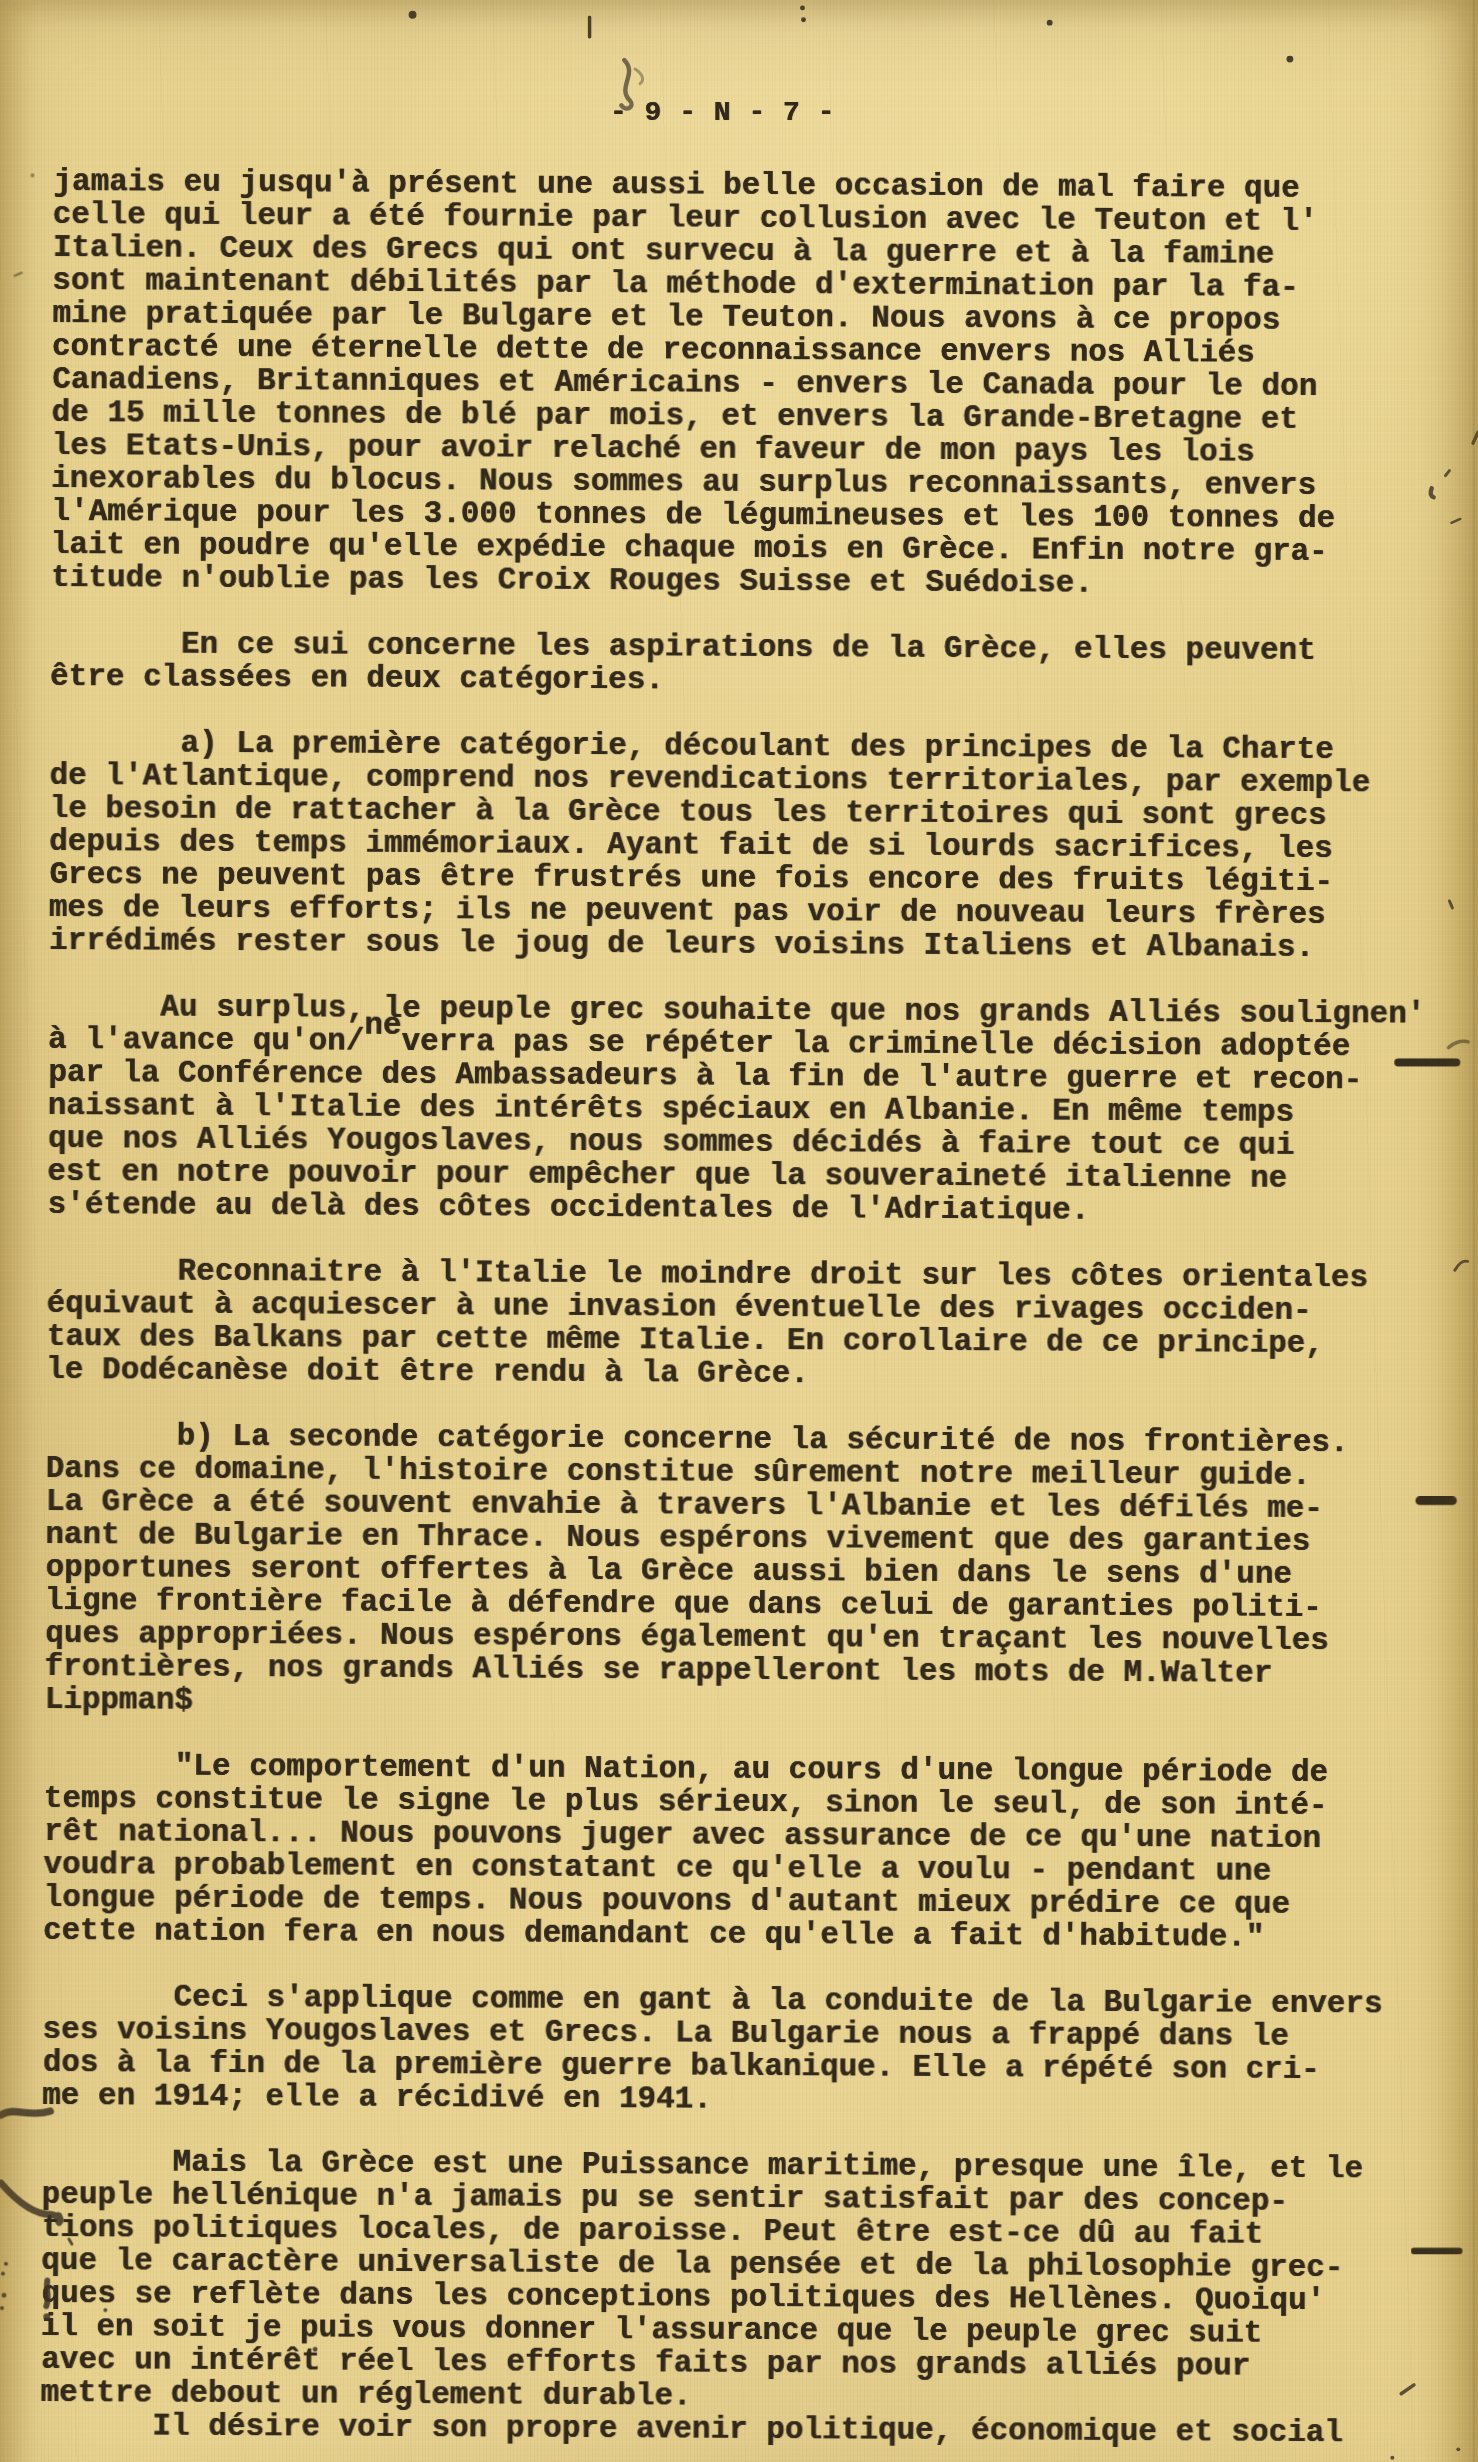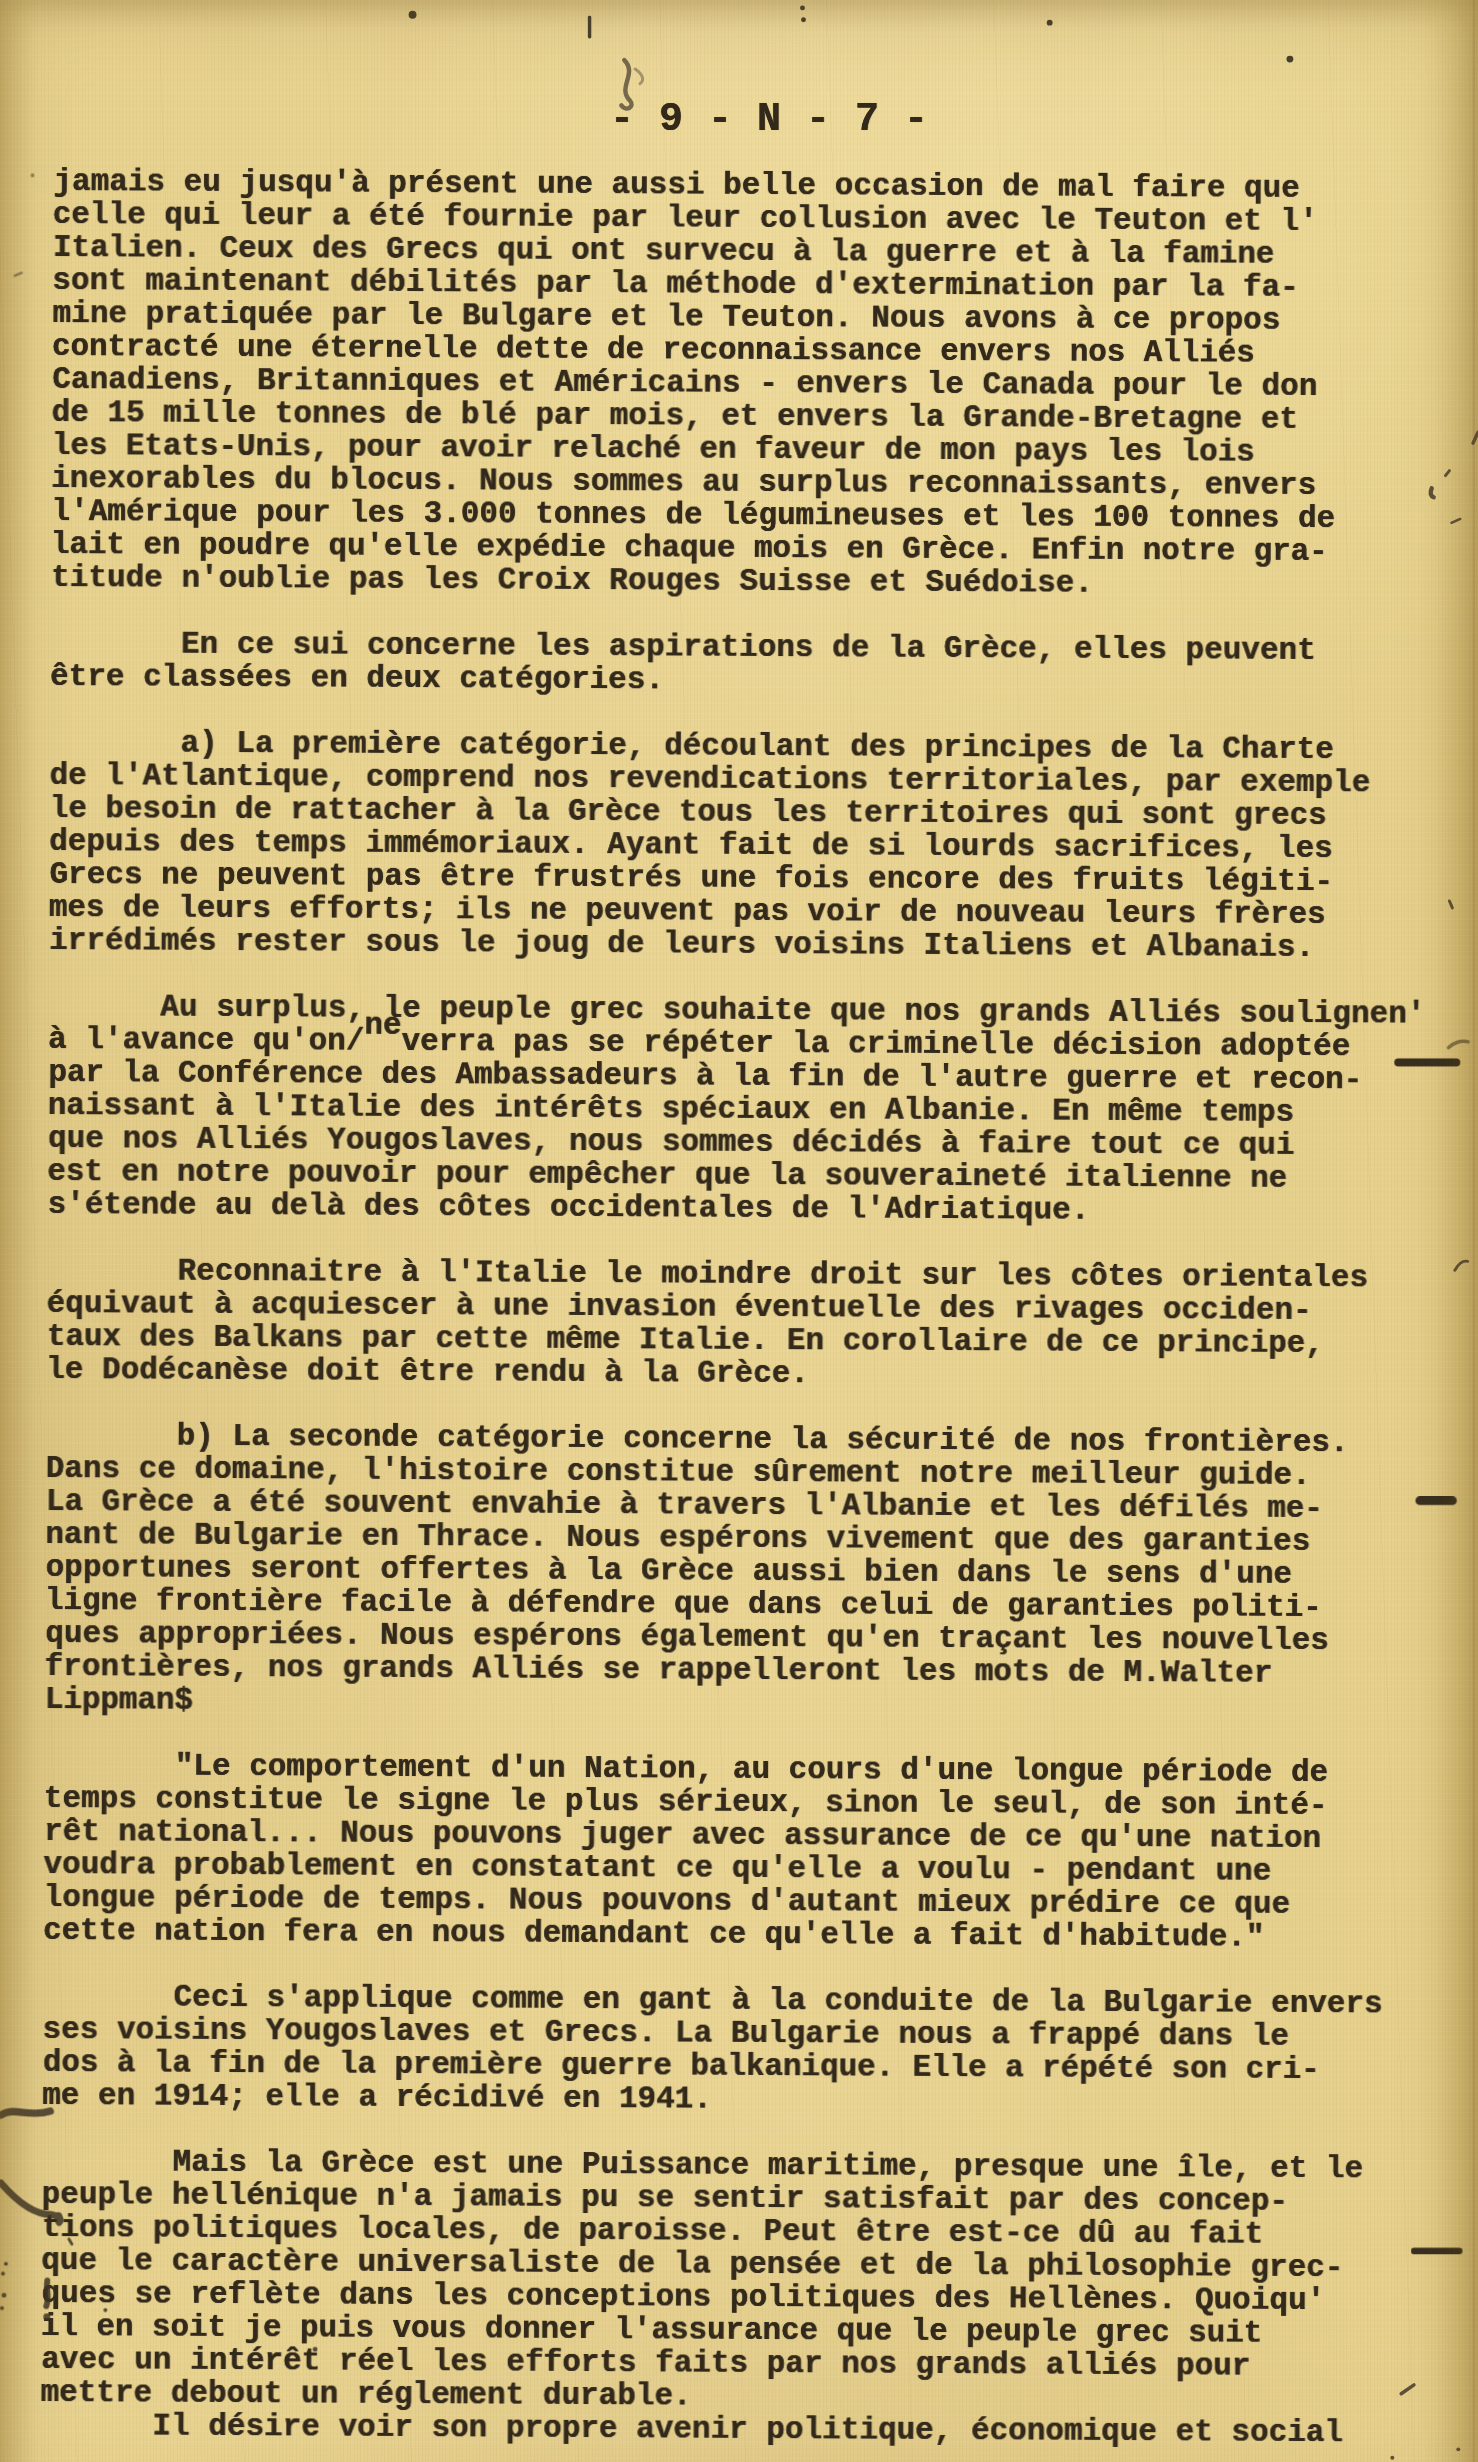--- a/index.html
+++ b/index.html
@@ -30,21 +30,21 @@
     position:absolute;top:0;right:3.4px;width:1.5px;height:100%;
     background:rgba(110,85,35,.16);pointer-events:none;
   }
   .typed{
     font-weight:700;
     text-shadow:0 0 0.5px rgba(44,37,25,.92), 0.6px 0.3px 0.7px rgba(44,37,25,.34), -0.4px -0.2px 0.5px rgba(44,37,25,.22);
     filter:blur(0.2px);
   }
   .header{
     position:absolute;left:610px;top:97px;
-    font-size:40px;letter-spacing:0.5px;white-space:pre;
+    font-size:28px;letter-spacing:0.5px;white-space:pre;
   }
   .text{
     position:absolute;left:53px;top:165px;width:1418px;
     font-size:31px;line-height:33px;white-space:pre;
     transform:rotate(.32deg);transform-origin:0 0;
   }
   .para{margin:0 0 33px 0;}
   .para:nth-child(9){margin-bottom:0;}
   .line{height:33px;}
   .line:nth-child(odd){transform:translateX(0.5px);}

